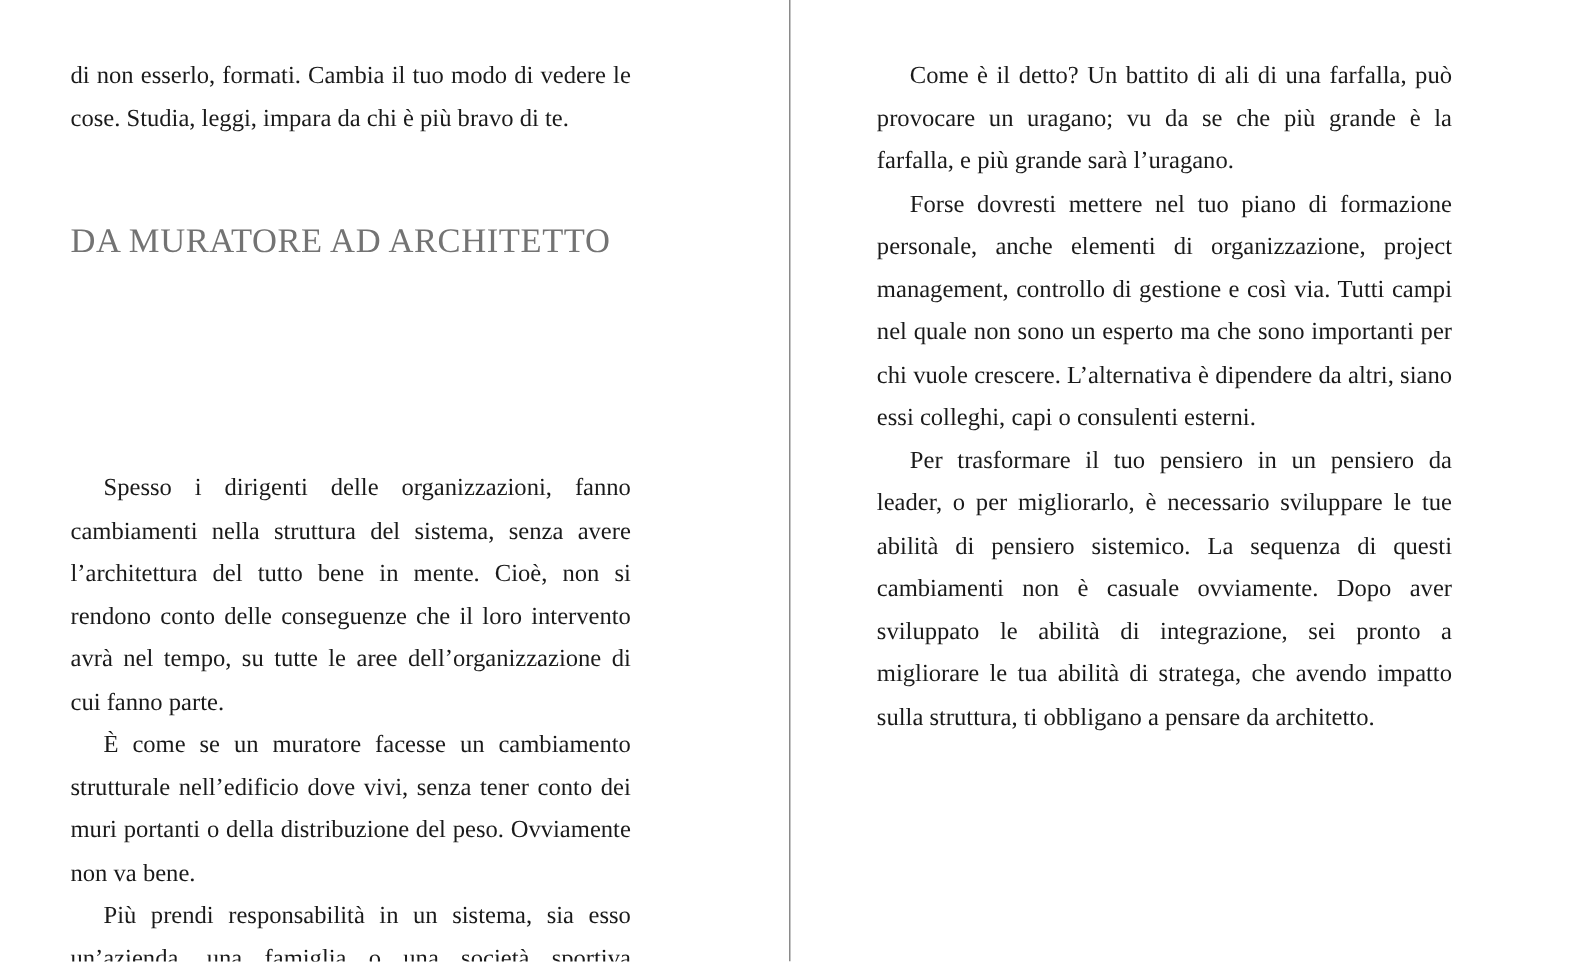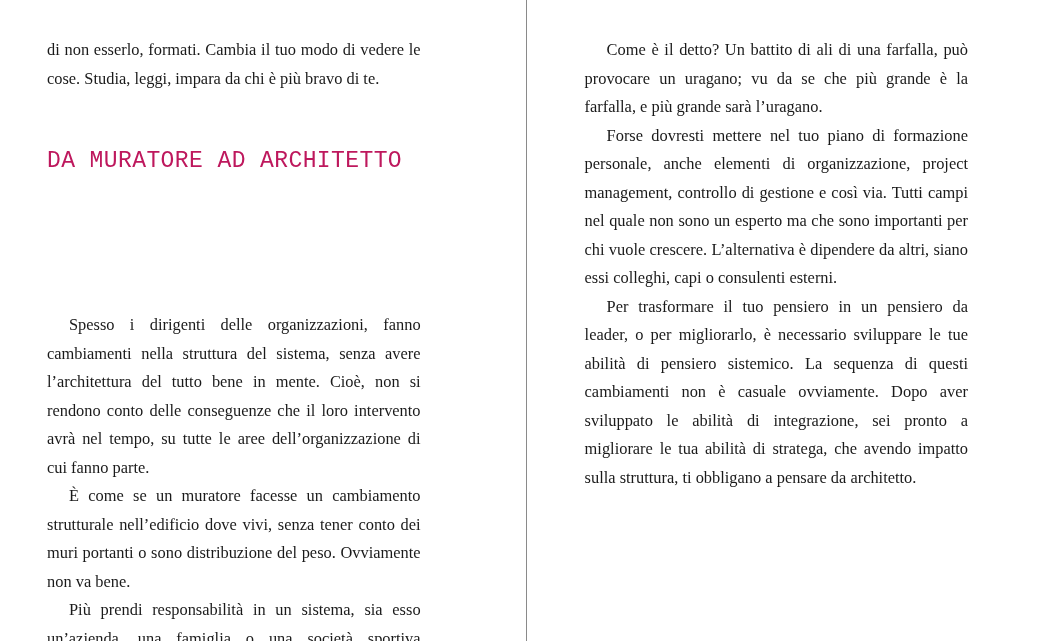--- a/index.html
+++ b/index.html
@@ -74,27 +74,27 @@
 <body>
 
 <div class="spread">
 
   <div class="gutter"></div>
 
   <div class="page page-left">
     <p>di non esserlo,  formati. Cambia il tuo modo di vedere le cose. Studia, leggi, impara da chi è più bravo di te.</p>
 
     <div class="title-block">
-      <h1 class="chapter-title" style="color: #be185d; font-family: Liberation Mono, monospace;">DA MURATORE AD ARCHITETTO</h1>
+      <h1 class="chapter-title" style="color: #737373;">DA MURATORE AD ARCHITETTO</h1>
     </div>
 
     <div class="gap-after-title"></div>
 
     <p class="indent">Spesso i dirigenti delle organizzazioni, fanno cambiamenti nella struttura del sistema, senza avere l’architettura del tutto bene in mente. Cioè, non si rendono conto delle conseguenze che il loro intervento avrà nel tempo, su tutte le aree dell’organizzazione di cui fanno parte.</p>
-    <p class="indent">È come se un muratore facesse un cambiamento strutturale nell’edificio dove vivi, senza tener conto dei muri portanti o sono distribuzione del peso. Ovviamente non va bene.</p>
+    <p class="indent">È come se un muratore facesse un cambiamento strutturale nell’edificio dove vivi, senza tener conto dei muri portanti o della distribuzione del peso. Ovviamente non va bene.</p>
     <p class="indent">Più prendi responsabilità in un sistema, sia esso un’azienda, una famiglia o una società sportiva dilettantistica, più i tuoi migliorarlo, hanno ripercussioni.</p>
   </div>
 
   <div class="page page-right">
     <p class="indent">Come è il detto? Un battito di ali di una farfalla, può provocare un uragano; vu da se che più grande è la farfalla, e più grande sarà l’uragano.</p>
     <p class="indent">Forse dovresti mettere nel tuo piano di formazione personale, anche elementi di organizzazione, project management, controllo di gestione e così via. Tutti campi nel quale non sono un esperto ma che sono importanti per chi vuole crescere. L’alternativa è dipendere da altri, siano essi colleghi, capi o consulenti esterni.</p>
     <p class="indent">Per trasformare il tuo pensiero in un pensiero da leader, o per migliorarlo, è necessario sviluppare le tue abilità di pensiero sistemico. La sequenza di questi cambiamenti non è casuale ovviamente. Dopo aver sviluppato le abilità di integrazione, sei pronto a migliorare le tua abilità di stratega, che avendo impatto sulla struttura, ti obbligano a pensare da architetto.</p>
   </div>
 
 </div>

